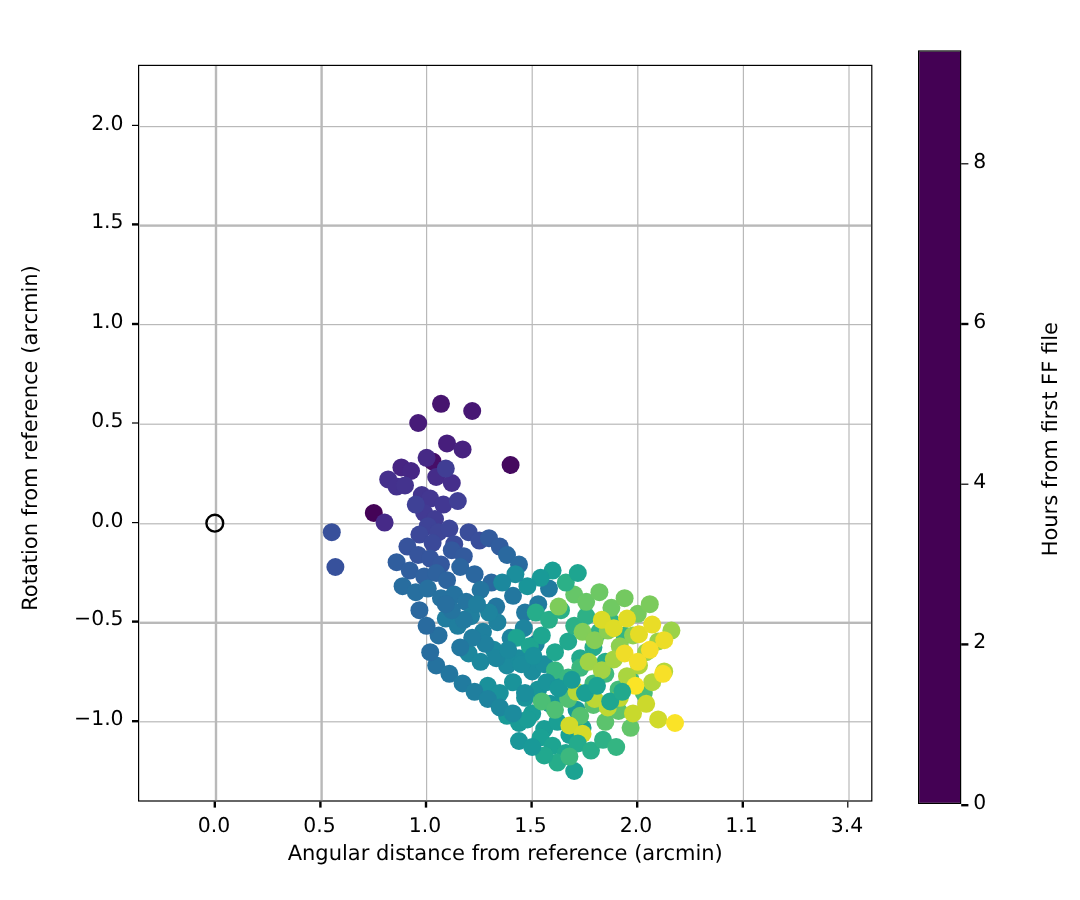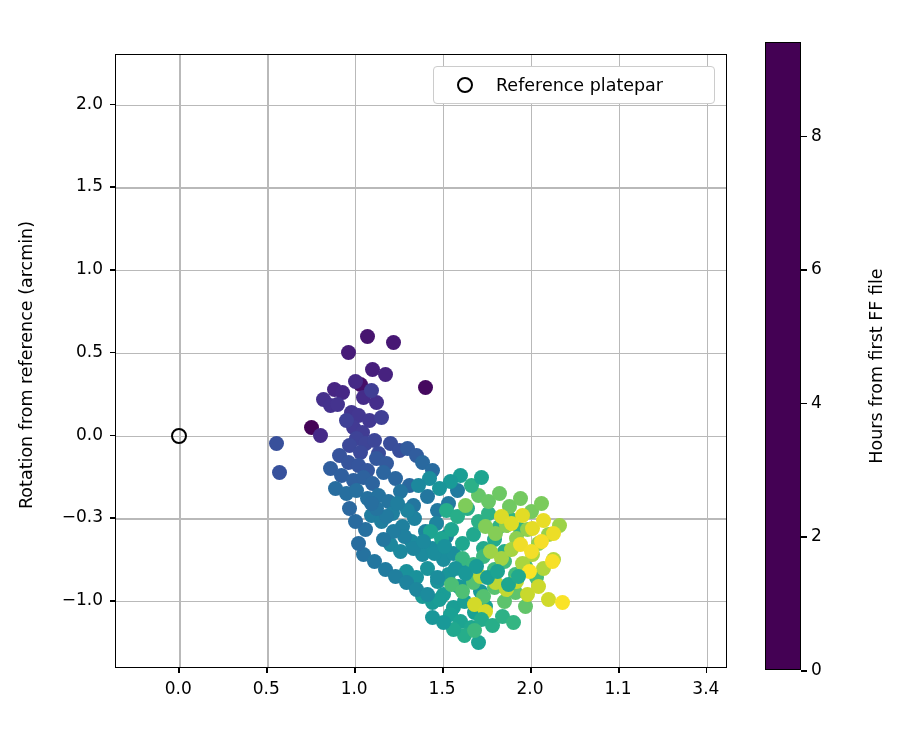--- a/index.html
+++ b/index.html
@@ -458,41 +458,36 @@
       <div class="ticklabel-x" style="left: 530.034px; top: 678px;">2.0</div>
       <div class="tick-x" style="left: 617.966px; top: 668px;"></div>
       <div class="ticklabel-x" style="left: 617.966px; top: 678px;">1.1</div>
       <div class="tick-x" style="left: 705.897px; top: 668px;"></div>
       <div class="ticklabel-x" style="left: 705.897px; top: 678px;">3.4</div>
     </div>
   <div id="ticks-y">
       <div class="tick-y" style="left: 110px; top: 600.146px;"></div>
       <div class="ticklabel-y" style="left: 33px; top: 600.146px;">−1.0</div>
       <div class="tick-y" style="left: 110px; top: 517.396px;"></div>
-      <div class="ticklabel-y" style="left: 33px; top: 517.396px;">−0.3</div>
+      <div class="ticklabel-y" style="left: 33px; top: 517.396px;">−0.5</div>
       <div class="tick-y" style="left: 110px; top: 434.647px;"></div>
       <div class="ticklabel-y" style="left: 33px; top: 434.647px;">0.0</div>
       <div class="tick-y" style="left: 110px; top: 351.898px;"></div>
       <div class="ticklabel-y" style="left: 33px; top: 351.898px;">0.5</div>
       <div class="tick-y" style="left: 110px; top: 269.148px;"></div>
       <div class="ticklabel-y" style="left: 33px; top: 269.148px;">1.0</div>
       <div class="tick-y" style="left: 110px; top: 186.399px;"></div>
       <div class="ticklabel-y" style="left: 33px; top: 186.399px;">1.5</div>
       <div class="tick-y" style="left: 110px; top: 103.65px;"></div>
       <div class="ticklabel-y" style="left: 33px; top: 103.65px;">2.0</div>
     </div>
 
+  <div id="xlabel">Angular distance from reference (arcmin)</div>
   <div id="ylabel">Rotation from reference (arcmin)</div>
 
-  <div id="legend">
-    <div id="legend-marker-box">
-      <div id="legend-marker"></div>
-    </div>
-    <div id="legend-label">Reference platepar</div>
-  </div>
 
   <div id="colorbar-wrap">
     <div id="colorbar-gradient" style="background: linear-gradient(rgb(68, 1, 84) 100%, rgb(71, 19, 110) 95%, rgb(71, 35, 129) 90%, rgb(68, 52, 143) 85%, rgb(62, 68, 151) 80%, rgb(55, 83, 156) 75%, rgb(47, 96, 158) 70%, rgb(40, 109, 159) 65%, rgb(34, 121, 159) 60%, rgb(30, 133, 158) 55%, rgb(26, 145, 155) 50%, rgb(26, 156, 150) 45%, rgb(31, 167, 143) 40%, rgb(47, 178, 134) 35%, rgb(69, 188, 121) 30%, rgb(99, 197, 106) 25%, rgb(131, 205, 87) 20%, rgb(166, 212, 66) 15%, rgb(201, 217, 45) 10%, rgb(235, 221, 39) 5%, rgb(253, 231, 37) 0%);"></div>
   </div>
   <div id="colorbar-ticks">
       <div class="cb-tick" style="left: 801px; top: 670px;"></div>
       <div class="cb-ticklabel" style="left: 811px; top: 670px;">0</div>
       <div class="cb-tick" style="left: 801px; top: 536.383px;"></div>
       <div class="cb-ticklabel" style="left: 811px; top: 536.383px;">2</div>
       <div class="cb-tick" style="left: 801px; top: 402.766px;"></div>

